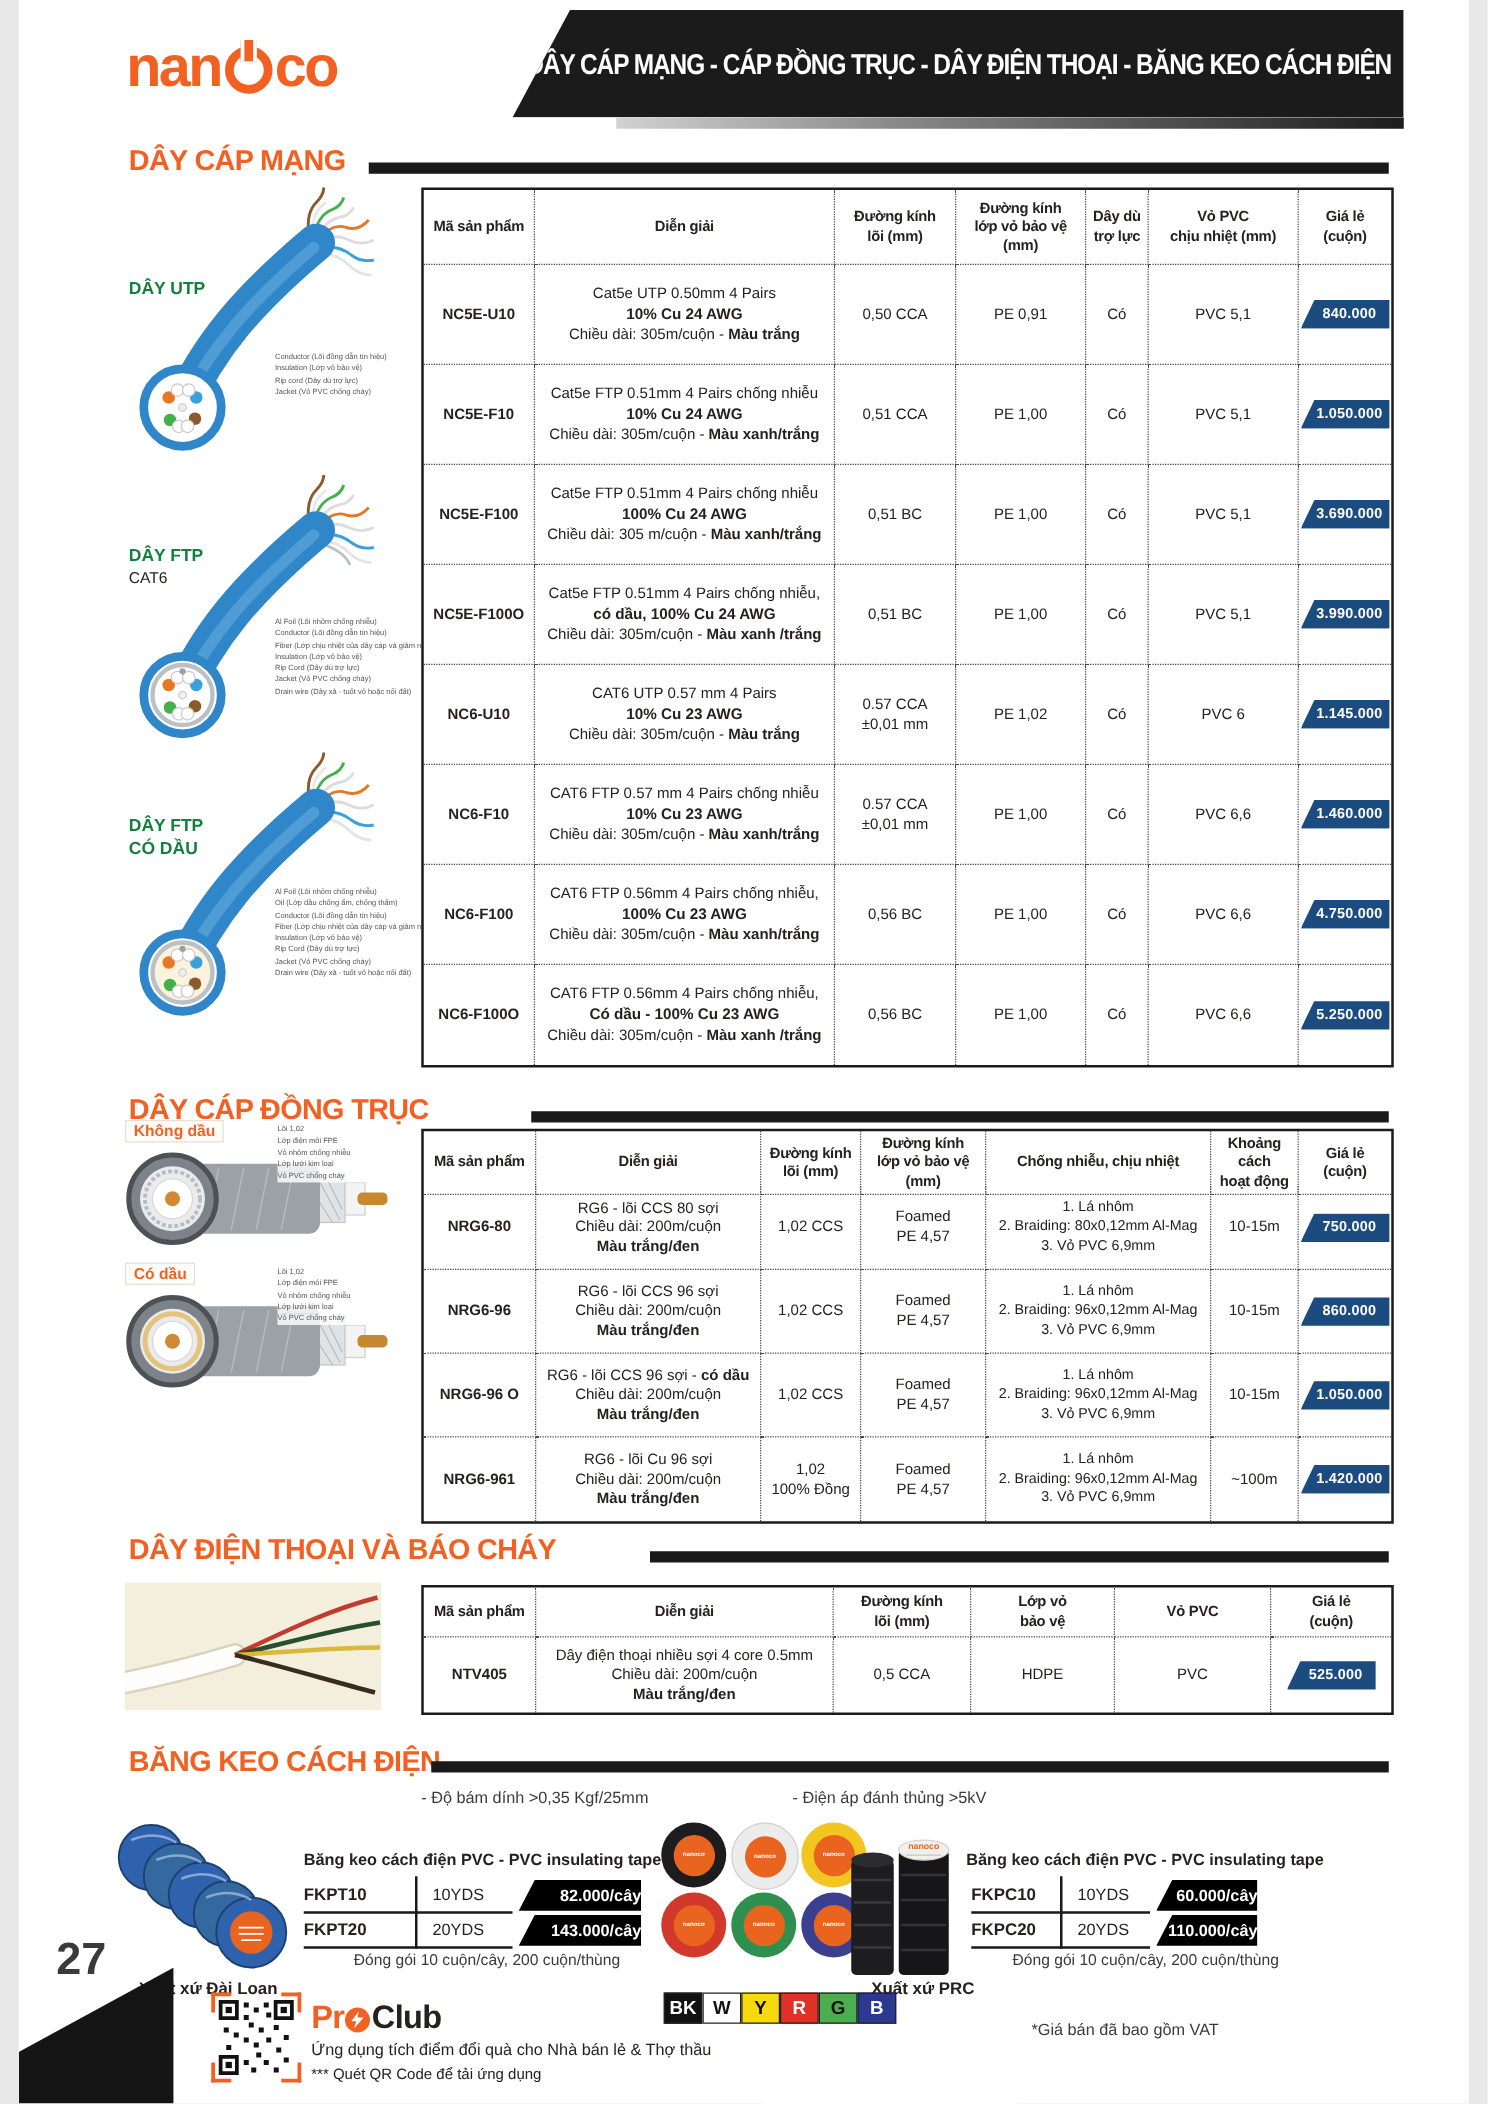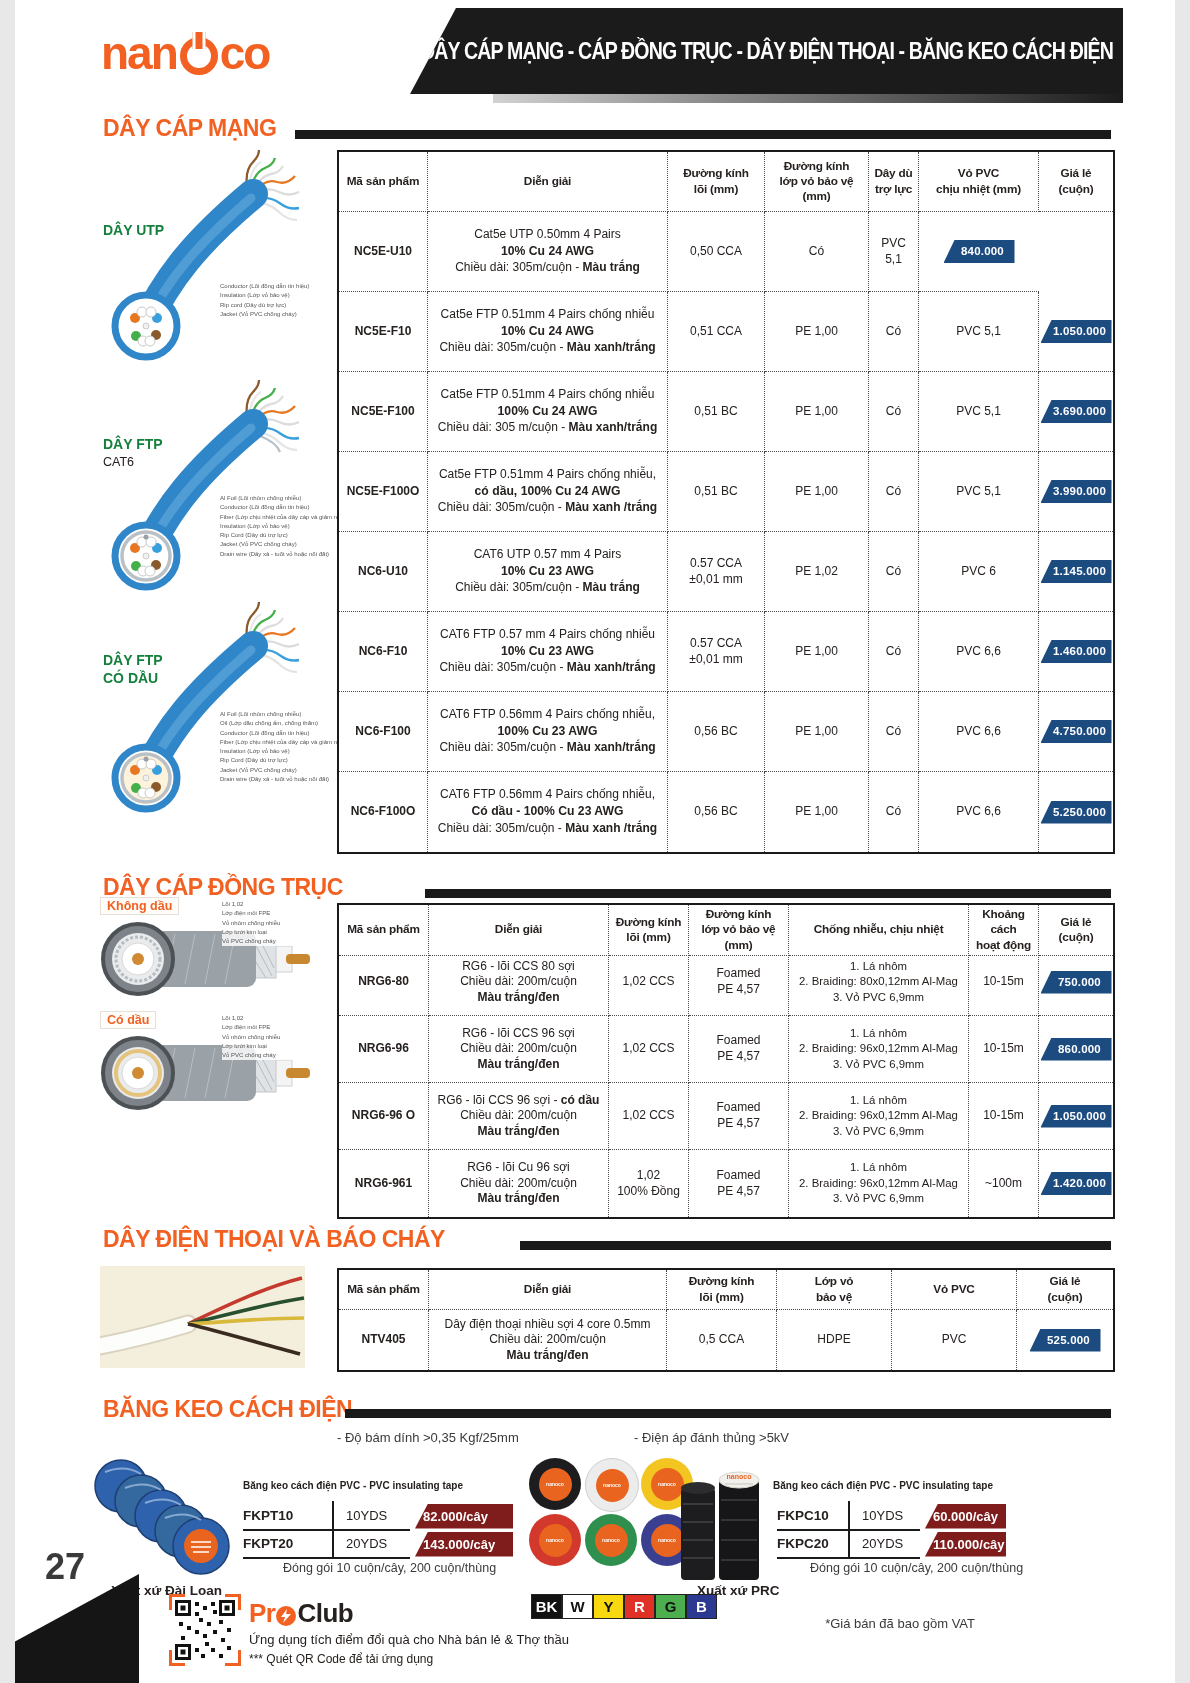--- a/index.html
+++ b/index.html
@@ -47,28 +47,28 @@
   
   .side-label{font-size:14px;font-weight:800;color:#15803d;line-height:1.25;}
   .side-sub{font-size:12.5px;color:#26211f;}
   .tiny-labels{width:130px;}
   .tl{font-size:6px;color:#555;line-height:1.55;background:rgba(255,255,255,.82);white-space:nowrap;}
   .coax-label{font-size:12.5px;font-weight:800;color:#F26122;border:1px solid #e5e0d8;padding:1px 6px;background:#fffdf9;display:inline-block;}
   .phone-box{background:#f4eedd;}
 
   
   .note{font-size:13px;color:#3a3a3a;}
-  .mt-title{font-size:10px;font-weight:800;color:#26211f;white-space:nowrap;}
+  .mt-title{font-size:13px;font-weight:800;color:#26211f;white-space:nowrap;}
   .mt-row{display:grid;align-items:center;height:28px;}
   .mtL .mt-row{grid-template-columns:89px 78px 103px;}
   .mtR .mt-row{grid-template-columns:71px 72px 86px;}
   .mt-code{font-weight:800;font-size:13.5px;border-bottom:2px solid #1a1a1a;height:100%;display:flex;align-items:center;}
   .mt-qty{font-size:13px;border-bottom:2px solid #1a1a1a;border-left:2px solid #1a1a1a;height:100%;display:flex;align-items:center;padding-left:12px;}
-  .mt-badge{height:25px;background:#7f1d1d;clip-path:polygon(13px 0,100% 0,100% 100%,0 100%);
-            display:flex;align-items:center;justify-content:flex-start;padding-left:8px;box-sizing:border-box;margin-left:5px;}
+  .mt-badge{height:25px;background:#000000;clip-path:polygon(13px 0,100% 0,100% 100%,0 100%);
+            display:flex;align-items:center;justify-content:flex-end;padding-left:8px;box-sizing:border-box;margin-left:5px;}
   .mt-badge span{color:#fff;font-weight:bold;font-size:13px;}
   .mt-note{font-size:12.5px;color:#3a3a3a;}
   .origin{font-size:13.5px;font-weight:800;}
   .rolls{display:grid;grid-template-columns:repeat(3,54px);grid-auto-rows:54px;gap:2px;}
   .roll{width:52px;height:52px;border-radius:50%;display:flex;align-items:center;justify-content:center;}
   .roll-label{width:33px;height:33px;border-radius:50%;background:#e8641f;color:#fff;font-size:5px;font-weight:bold;
               display:flex;align-items:center;justify-content:center;}
   .roll.black{background:#1d1d1f;} .roll.white{background:#ececec;border:1px solid #cfcfcf;}
   .roll.yellow{background:#f3c521;} .roll.red{background:#d2382c;}
   .roll.green{background:#2f8f4e;} .roll.blueroll{background:#3b3f8f;}
@@ -265,20 +265,21 @@
     <div class="rows-host">
 
         <div class="trow drow t1cols">
           <div class="cell code">NC5E-U10</div>
           <div class="cell">
             <div>Cat5e UTP 0.50mm 4 Pairs</div>
             <div class="d2">10% Cu 24 AWG</div>
             <div><span>Chiều dài: 305m/cuộn - </span><span class="b">Màu trắng</span></div>
           </div>
           <div class="cell pre">0,50 CCA</div>
+          <div class="cell">PE 0,91</div>
           <div class="cell">Có</div>
           <div class="cell">PVC 5,1</div>
           <div class="cell pricecell">
             <div class="badge">
               <span>840.000</span>
             </div>
           </div>
         </div>
 
         <div class="trow drow t1cols">

